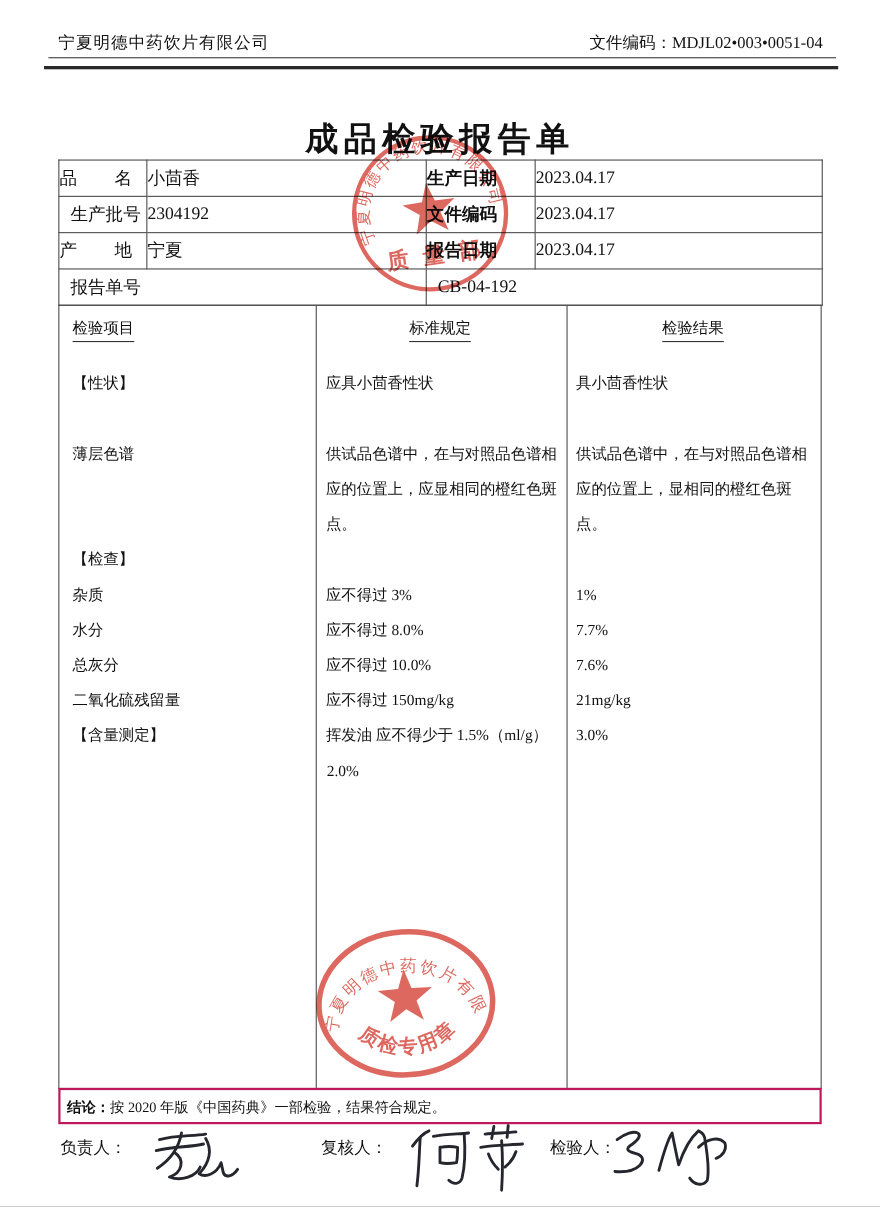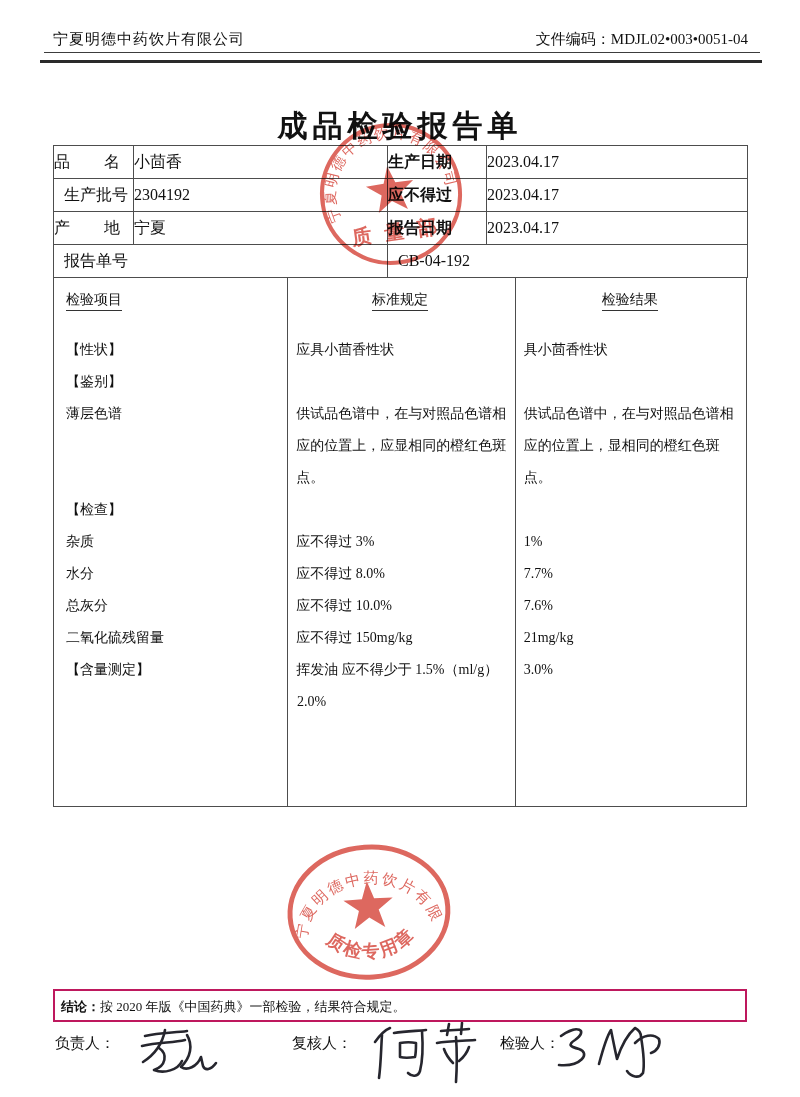--- a/index.html
+++ b/index.html
@@ -18,21 +18,21 @@
   
   table.info{position:absolute;left:53px;top:145px;width:694px;border-collapse:collapse;
     font-size:16px;table-layout:fixed;}
   table.info td{border:1px solid #4d4d4d;height:32px;padding:0;vertical-align:middle;}
   td.il{width:79px;padding-left:13px;}
   td.iv{width:253px;padding-left:14px;}
   td.il2{width:98px;padding-left:10px;font-weight:bold;}
   td.iv2{width:260px;padding-left:10px;margin-top:36px;}
   .spread{display:inline-block;width:66px;text-align:justify;text-align-last:justify;}
   
-  .main{position:absolute;left:53px;top:277px;width:694px;height:530px;
+  .main{position:absolute;left:53px;top:277px;width:694px;height:713px;
     border:1px solid #4d4d4d;box-sizing:border-box;font-size:14px;}
   .vline{position:absolute;top:0;bottom:0;width:1px;background:#4d4d4d;}
   .vline.v1{left:233px;} .vline.v2{left:461px;}
   .mhead{display:flex;padding-top:12px;height:42px;box-sizing:border-box;}
   .mhead .hc{line-height:20px;}
   .hc1{width:233px;padding-left:12px;box-sizing:border-box;}
   .hc2{width:228px;text-align:center;}
   .hc3{width:233px;text-align:center;}
   .hul{border-bottom:1px solid #333;padding-bottom:3px;}
   .mrow{display:flex;align-items:flex-start;}
@@ -76,21 +76,21 @@
     <tbody>
         <tr>
       <td class="il"><span class="spread">品名</span></td>
       <td class="iv">小茴香</td>
       <td class="il2">生产日期</td>
       <td class="iv2">2023.04.17</td>
     </tr>
     <tr>
       <td class="il" style="padding-left:10px">生产批号</td>
       <td class="iv">2304192</td>
-      <td class="il2">应不得过</td>
+      <td class="il2">文件编码</td>
       <td class="iv2">2023.04.17</td>
     </tr>
     <tr>
       <td class="il"><span class="spread">产地</span></td>
       <td class="iv">宁夏</td>
       <td class="il2">报告日期</td>
       <td class="iv2">2023.04.17</td>
     </tr>
     <tr>
       <td colspan="2" style="padding-left:10px">报告单号</td>
@@ -108,21 +108,20 @@
       <div class="hc hc2"><span class="hul">标准规定</span></div>
       <div class="hc hc3"><span class="hul">检验结果</span></div>
     </div>
 
     <div class="mrow first">
       <div class="cell c1">【性状】</div>
       <div class="cell c2">应具小茴香性状</div>
       <div class="cell c3">具小茴香性状</div>
     </div>
     <div class="mrow">
-      <div class="cell c1">【鉴别】</div>
       <div class="cell c2"></div>
       <div class="cell c3"></div>
     </div>
     <div class="mrow">
       <div class="cell c1">薄层色谱</div>
       <div class="cell c2">供试品色谱中，在与对照品色谱相应的位置上，应显相同的橙红色斑点。</div>
       <div class="cell c3">供试品色谱中，在与对照品色谱相应的位置上，显相同的橙红色斑点。</div>
     </div>
     <div class="mrow">
       <div class="cell c1">【检查】</div>

